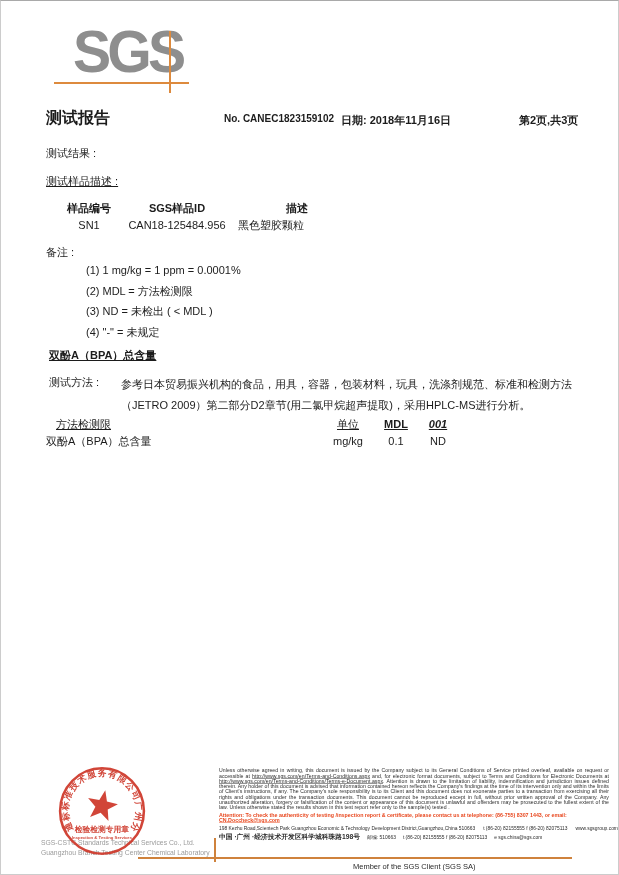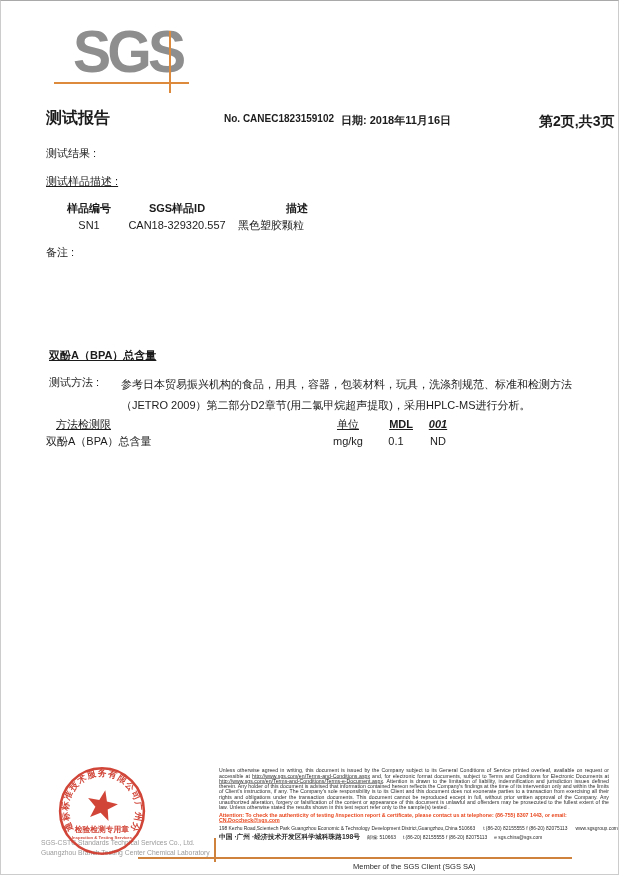--- a/index.html
+++ b/index.html
@@ -14,21 +14,21 @@
   
   .logo-text { left:72px; top:22px; font-size:59px; font-weight:700; color:#8e8e8e;
                letter-spacing:-4px; line-height:1; transform:scaleX(0.97); transform-origin:0 0; }
   .logo-hline { left:53px; top:81px; width:135px; height:2px; background:#dd8a3d; }
   .logo-vline { left:168px; top:30px; width:2px; height:62px; background:#dd8a3d; }
 
   
   .report-title { left:45px; top:107px; font-size:16px; font-weight:700; }
   .report-no    { left:198px; top:112px; font-size:10px; font-weight:700;padding-left:25px; }
   .report-date  { left:340px; top:112px; font-size:11px; font-weight:700; }
-  .report-page  { left:518px; top:112px; font-size:14px; font-weight:700;margin-left:20px; }
+  .report-page  { left:518px; top:112px; font-size:11px; font-weight:700; }
 
   .txt11 { font-size:11px; line-height:13px; }
   .b { font-weight:700; }
   .u { text-decoration:underline; }
   .i { font-style:italic; }
   .ctr { text-align:center; }
 
   .results-label    { left:45px; top:146px; }
   .sampledesc-label { left:45px; top:174px; text-decoration:underline; }
 
@@ -44,21 +44,21 @@
   .notes-list  { left:85px; top:263px; }
   .notes-list .note-line { font-size:11px; height:20.2px; }
 
   .bpa-heading  { left:48px; top:347px; font-size:11px; font-weight:700; text-decoration:underline; }
   .method-label { left:48px; top:375px; }
   .method-text  { left:120px; top:373px; width:468px; font-size:11px; line-height:20.5px; }
 
   
   .rt-h-item { left:55px;  top:417px; }
   .rt-h-unit { left:326px; top:417px; width:42px;text-align:center; }
-  .rt-h-mdl  { left:378px; top:417px; width:34px;text-align:right; }
+  .rt-h-mdl  { left:378px; top:417px; width:34px; }
   .rt-h-smp  { left:420px; top:417px; width:34px; }
   .rt-c-item { left:45px;  top:434px; }
   .rt-c-unit { left:326px; top:434px; width:42px; }
   .rt-c-mdl  { left:378px; top:434px; width:34px; }
   .rt-c-smp  { left:420px; top:434px; width:34px; }
 
   
   .company-lines { left:40px; top:837px; color:#9b9b9b; font-size:6.8px; line-height:9.5px; white-space:nowrap; }
   .stamp { left:52px; top:765px; width:98px; height:90px; opacity:0.93; }
 
@@ -92,24 +92,30 @@
   <div class="abs report-date">日期: 2018年11月16日</div>
   <div class="abs report-page">第2页,共3页</div>
 
   <div class="abs txt11 results-label">测试结果 :</div>
   <div class="abs txt11 sampledesc-label">测试样品描述 :</div>
 
   <div class="abs txt11 b ctr st-h1">样品编号</div>
   <div class="abs txt11 b ctr st-h2">SGS样品ID</div>
   <div class="abs txt11 b st-h3">描述</div>
   <div class="abs txt11 ctr st-c1">SN1</div>
-  <div class="abs txt11 ctr st-c2">CAN18-329320.557</div>
+  <div class="abs txt11 ctr st-c2">CAN18-125484.956</div>
   <div class="abs txt11 st-c3">黑色塑胶颗粒</div>
 
   <div class="abs txt11 notes-label">备注 :</div>
+  <div class="abs notes-list">
+    <div class="note-line">(1) 1 mg/kg = 1 ppm = 0.0001%</div>
+    <div class="note-line">(2) MDL = 方法检测限</div>
+    <div class="note-line">(3) ND = 未检出 ( &lt; MDL )</div>
+    <div class="note-line">(4) "-" = 未规定</div>
+  </div>
 
   <div class="abs bpa-heading">双酚A（BPA）总含量</div>
   <div class="abs txt11 method-label">测试方法 :</div>
   <div class="abs method-text">参考日本贸易振兴机构的食品，用具，容器，包装材料，玩具，洗涤剂规范、标准和检测方法（JETRO 2009）第二部分D2章节(用二氯甲烷超声提取)，采用HPLC-MS进行分析。</div>
 
   <div class="abs txt11 u rt-h-item">方法检测限</div>
   <div class="abs txt11 u ctr rt-h-unit">单位</div>
   <div class="abs txt11 b u ctr rt-h-mdl">MDL</div>
   <div class="abs txt11 b u i ctr rt-h-smp">001</div>
   <div class="abs txt11 rt-c-item">双酚A（BPA）总含量</div>

